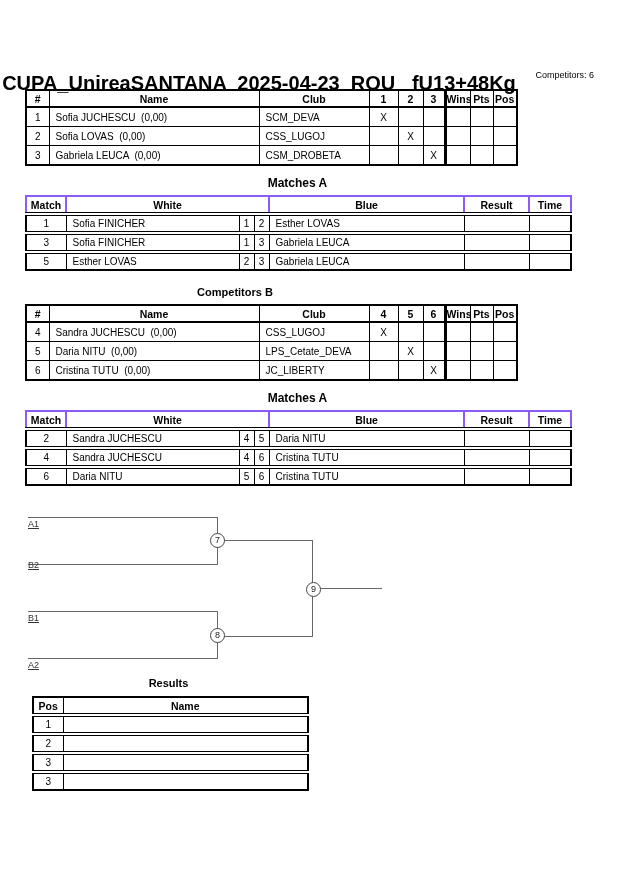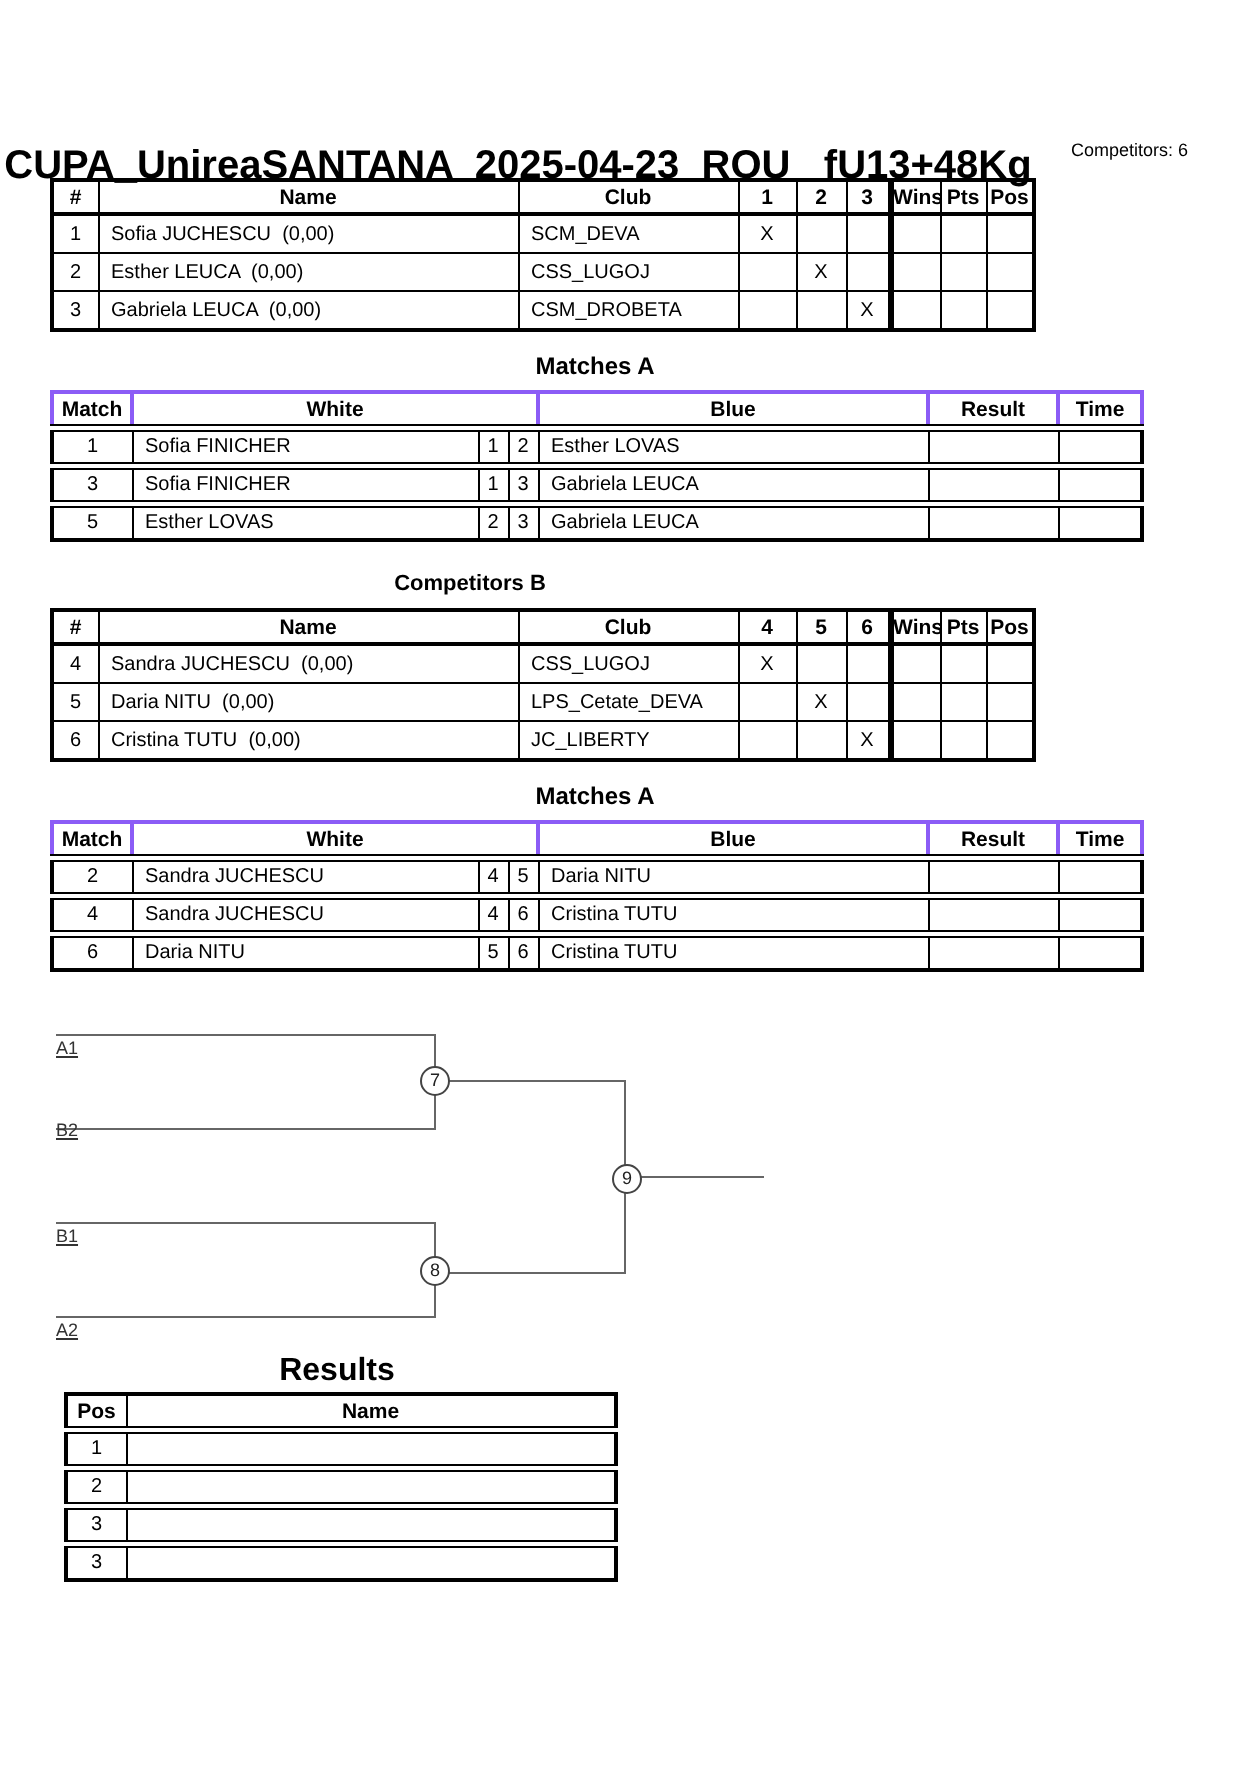--- a/index.html
+++ b/index.html
@@ -94,21 +94,21 @@
           <td>SCM_DEVA</td>
           <td>X</td>
           <td></td>
           <td></td>
           <td></td>
           <td></td>
           <td></td>
         </tr>
         <tr>
           <td>2</td>
-          <td>Esther LEUCA  (0,00)</td>
+          <td>Sofia LOVAS  (0,00)</td>
           <td>CSS_LUGOJ</td>
           <td></td>
           <td>X</td>
           <td></td>
           <td></td>
           <td></td>
           <td></td>
         </tr>
         <tr>
           <td>3</td>
@@ -308,21 +308,21 @@
     <div class="bline h" style="top:540px;left:218px;width:95px;"></div>
     <div class="bline h" style="top:636px;left:218px;width:95px;"></div>
     <div class="bline v" style="top:540px;left:312px;height:97px;"></div>
     <div class="bline h" style="top:588px;left:313px;width:69px;"></div>
 
     <div class="bcircle" style="top:533px;left:210px;">7</div>
     <div class="bcircle" style="top:628px;left:210px;">8</div>
     <div class="bcircle" style="top:582px;left:306px;">9</div>
   </div>
 
-  <div class="abs sec-title" style="top:677px;left:30px;width:277px;font-size:16px;">Results</div>
+  <div class="abs sec-title" style="top:677px;left:30px;width:277px;font-size:11px;">Results</div>
 
   <table class="rt" style="top:696px;left:32px;width:275px;">
     <colgroup>
       <col style="width:30px">
         <col style="width:245px">
     </colgroup>
     <thead>
       <tr>
         <th>Pos</th>
         <th>Name</th>

